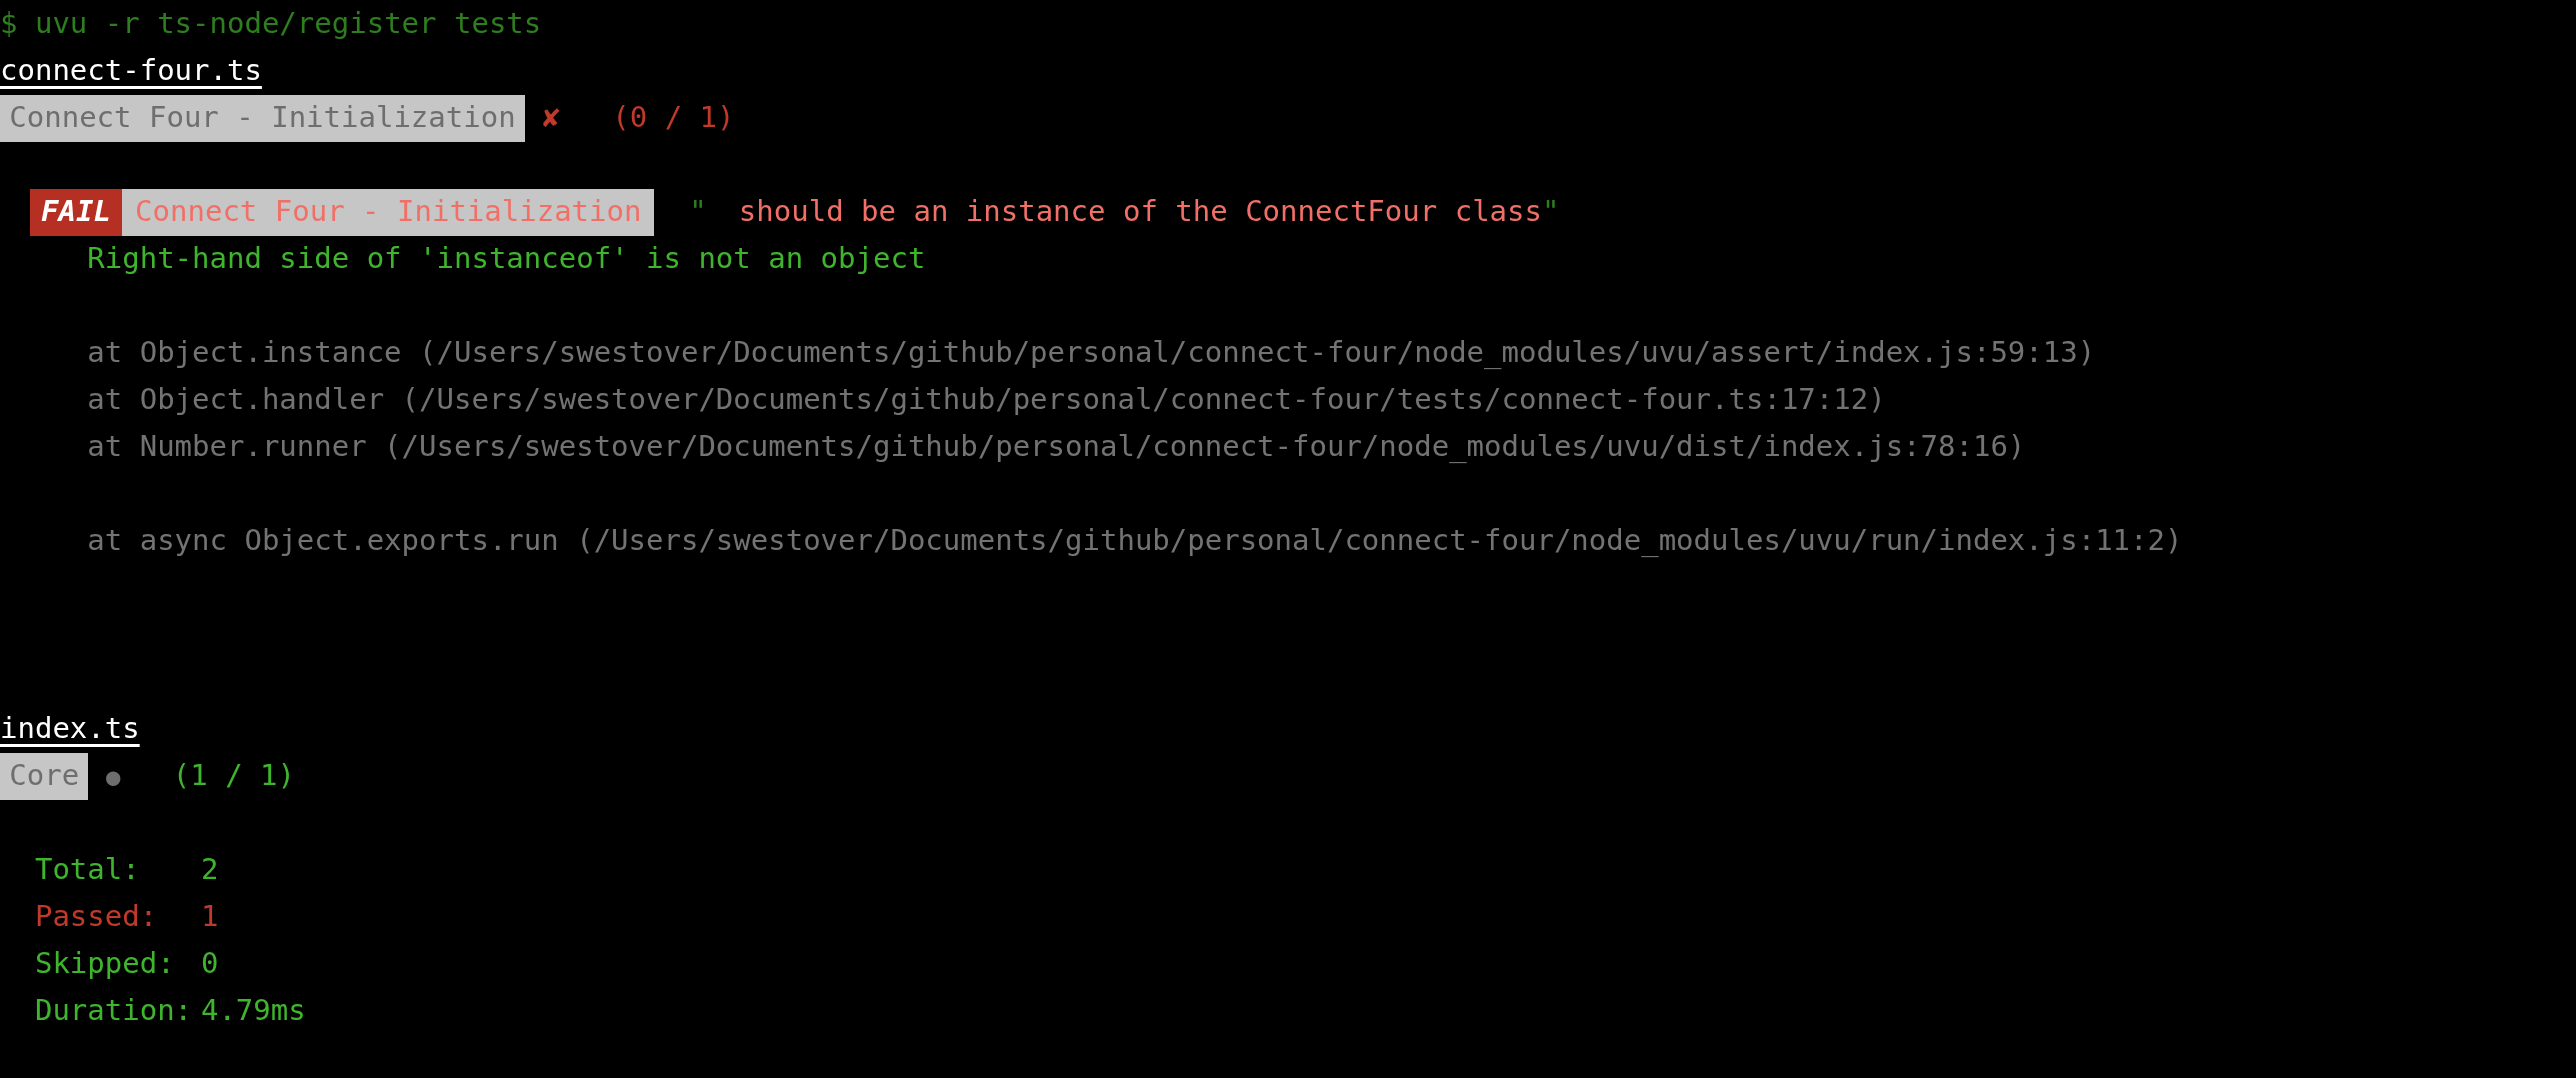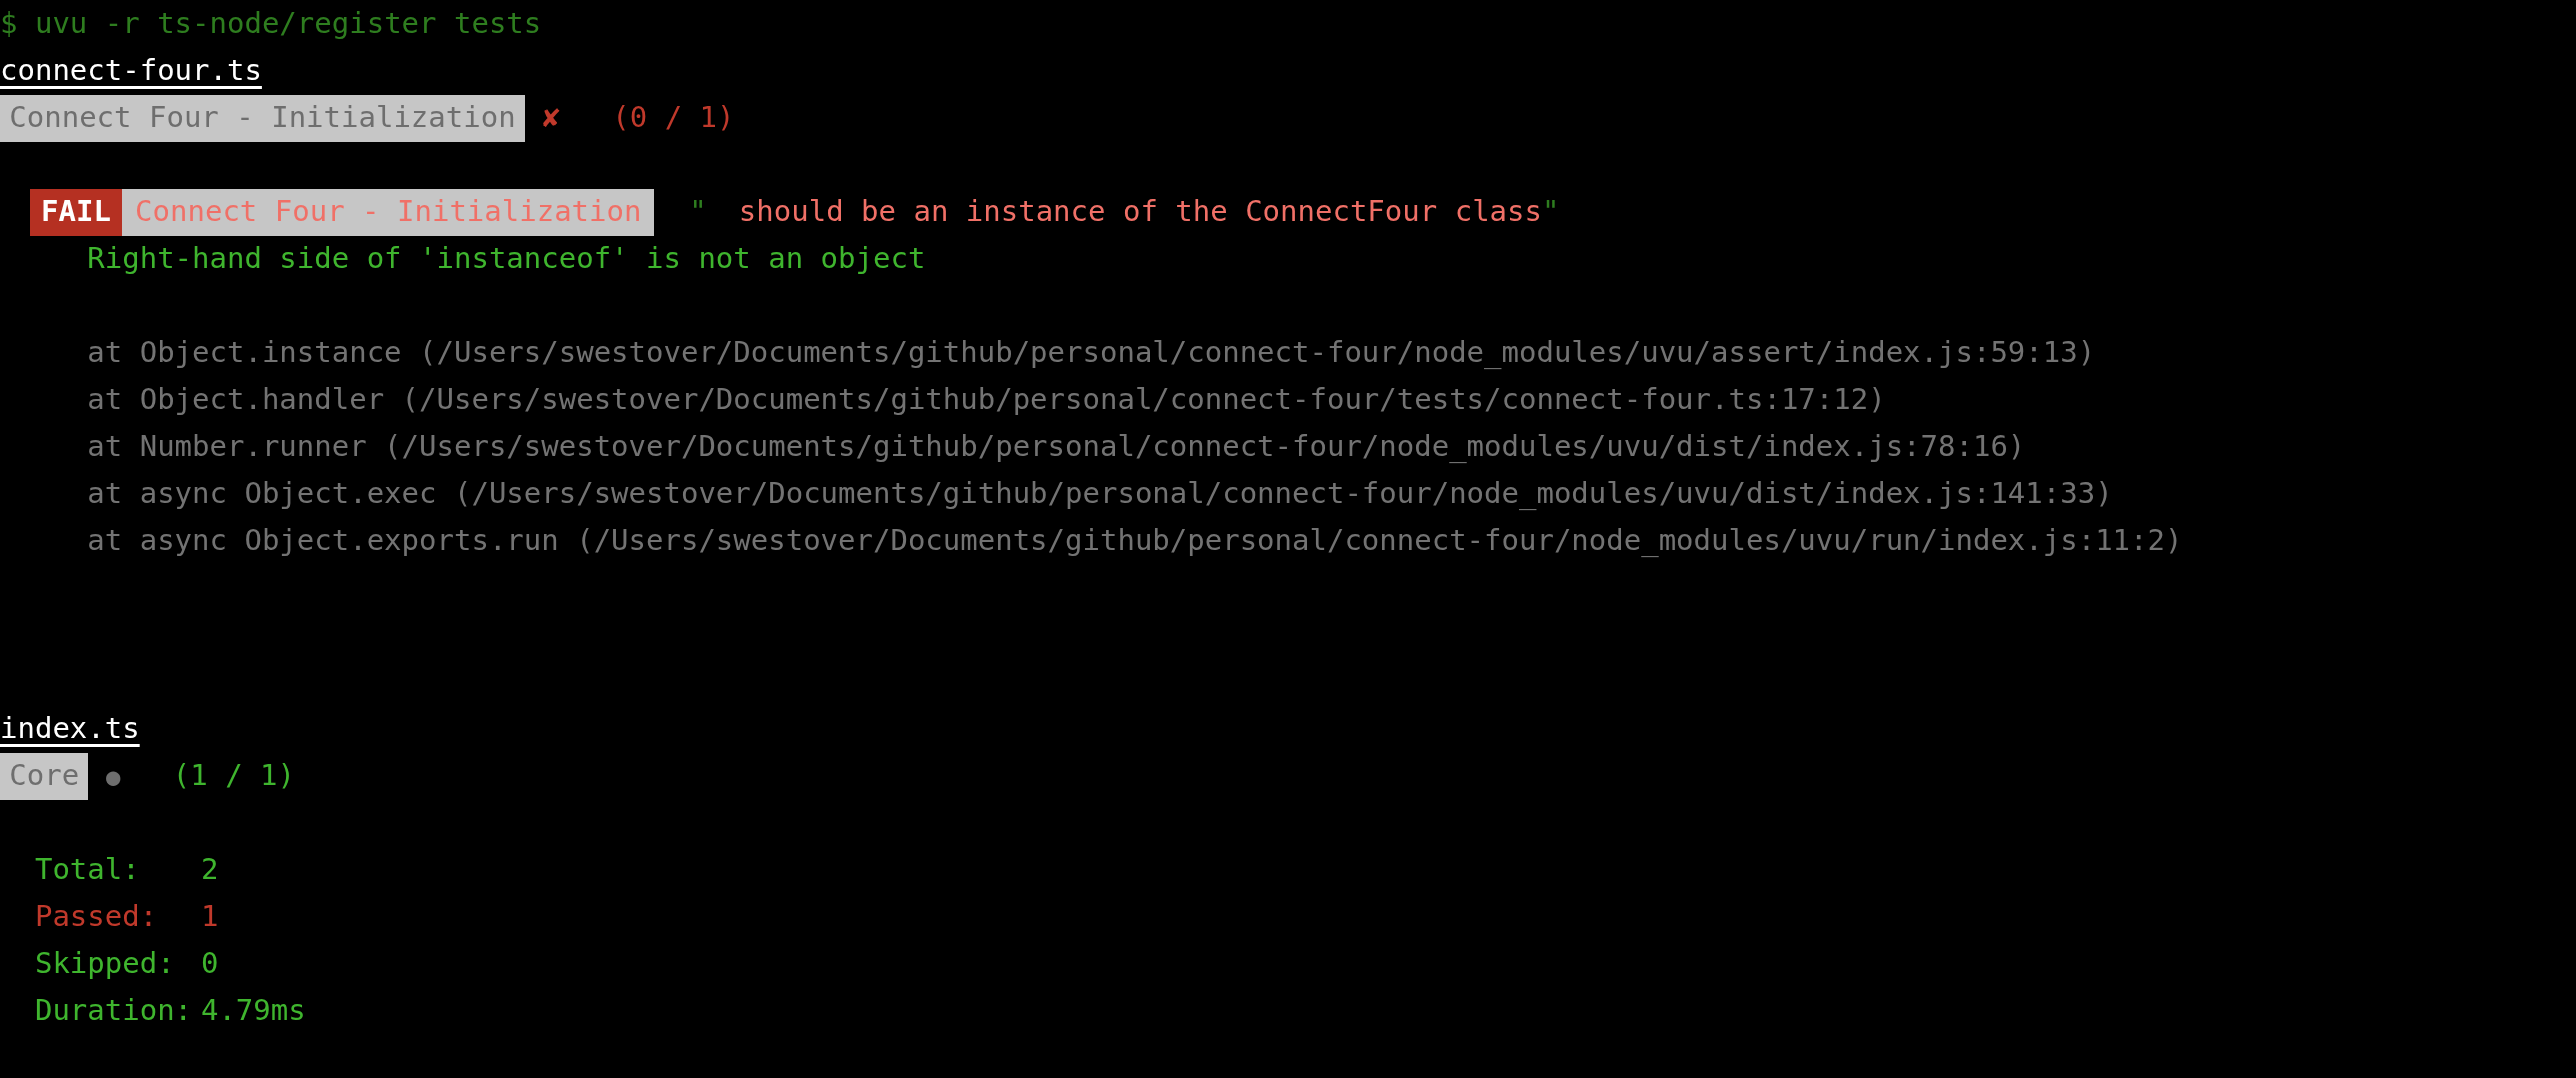--- a/index.html
+++ b/index.html
@@ -51,20 +51,21 @@
     display: inline-block;
     line-height: 41px;
   }
   .fail-badge {
     background: #b53022;
     color: #ffffff;
     font-weight: bold;
     padding: 1.9px 11.2px 3.7px 11.2px;
     display: inline-block;
     line-height: 41px;
+    font-style: italic;
   }
   .fail-suite {
     background: #c6c6c6;
     color: #f07067;
     padding: 1.9px 13px 3.7px 13px;
     display: inline-block;
     line-height: 41px;
   }
   .badge-row {
     height: 47px;
@@ -94,21 +95,21 @@
 
   <div class="badge-row pad-left"><span style="padding-left:20.6px"></span><span class="fail-badge">FAIL</span><span class="fail-suite">Connect Four - Initialization</span><span>  </span><span class="c-darkgreen">"</span><span class="c-salmon">should be an instance of the ConnectFour class</span><span class="c-darkgreen">"</span></div>
 
   <div class="line"><span>     </span><span class="c-green">Right-hand side of 'instanceof' is not an object</span></div>
 
   <div class="spacer"></div>
 
   <div class="line"><span>     </span><span class="c-dim">at Object.instance (/Users/swestover/Documents/github/personal/connect-four/node_modules/uvu/assert/index.js:59:13)</span></div>
   <div class="line"><span>     </span><span class="c-dim">at Object.handler (/Users/swestover/Documents/github/personal/connect-four/tests/connect-four.ts:17:12)</span></div>
   <div class="line"><span>     </span><span class="c-dim">at Number.runner (/Users/swestover/Documents/github/personal/connect-four/node_modules/uvu/dist/index.js:78:16)</span></div>
-  <div class="line"><span>     </span><span class="c-dim">at async Object.exec (/Users/swestover/Documents/github/personal/connect-four/node_modules/uvu/dist/index.js:141:33)</span></div>
+  <div class="line"><span>     </span></div>
   <div class="line"><span>     </span><span class="c-dim">at async Object.exports.run (/Users/swestover/Documents/github/personal/connect-four/node_modules/uvu/run/index.js:11:2)</span></div>
   <div class="line"><span>     </span></div>
 
   <div class="spacer"></div>
   <div class="spacer"></div>
 
   <div class="line"><span class="c-file">index.ts</span></div>
 
   <div class="badge-row"><span class="suite-chip">Core</span><span> </span><span class="dot-marker">●</span><span>   </span><span class="c-green">(1 / 1)</span></div>
 

